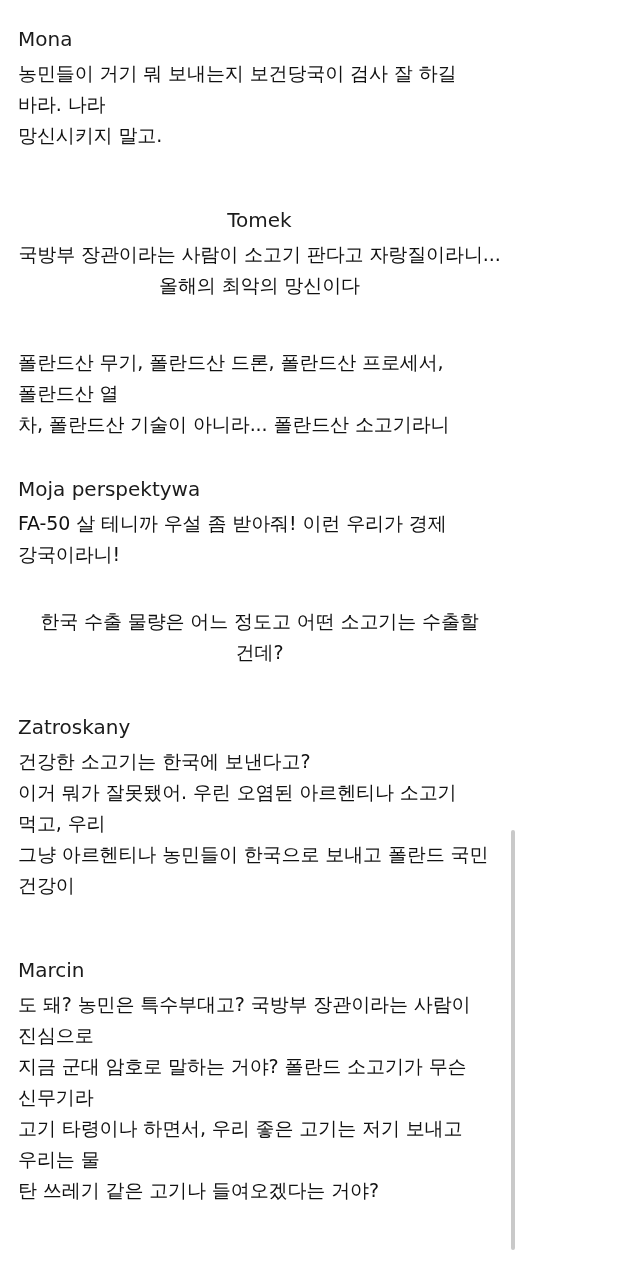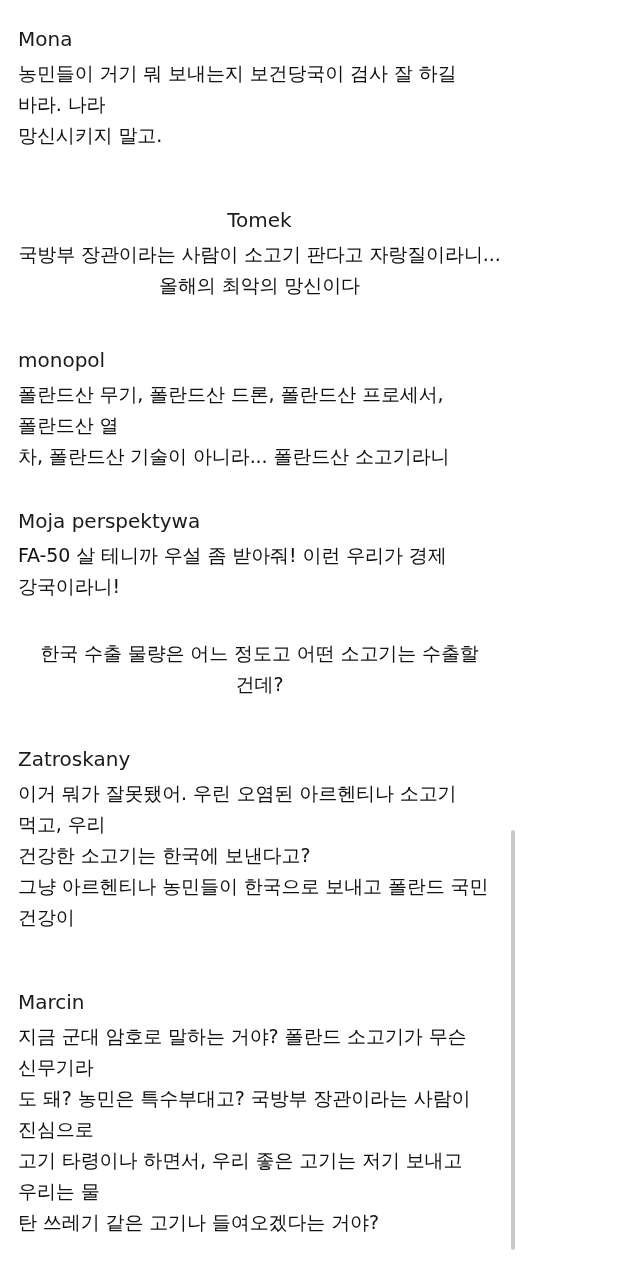--- a/index.html
+++ b/index.html
@@ -72,45 +72,44 @@
     <p class="body-line">망신시키지 말고.</p>
   </div>
 
   <div class="comment gap-md">
     <div class="author">Tomek</div>
     <p class="body-line">국방부 장관이라는 사람이 소고기 판다고 자랑질이라니...</p>
     <p class="body-line">올해의 최악의 망신이다</p>
   </div>
 
   <div class="comment gap-sm">
-    <div class="author">monopol</div>
     <p class="body-line">폴란드산 무기, 폴란드산 드론, 폴란드산 프로세서, 폴란드산 열</p>
     <p class="body-line">차, 폴란드산 기술이 아니라... 폴란드산 소고기라니</p>
   </div>
 
   <div class="comment gap-sm">
     <div class="author">Moja perspektywa</div>
     <p class="body-line">FA-50 살 테니까 우설 좀 받아줘! 이런 우리가 경제 강국이라니!</p>
   </div>
 
   <div class="comment gap-md">
     <p class="body-line">한국 수출 물량은 어느 정도고 어떤 소고기는 수출할 건데?</p>
   </div>
 
   <div class="comment gap-lg">
     <div class="author">Zatroskany</div>
+    <p class="body-line">건강한 소고기는 한국에 보낸다고?</p>
     <p class="body-line">이거 뭐가 잘못됐어. 우린 오염된 아르헨티나 소고기 먹고, 우리</p>
-    <p class="body-line">건강한 소고기는 한국에 보낸다고?</p>
     <p class="body-line">그냥 아르헨티나 농민들이 한국으로 보내고 폴란드 국민 건강이</p>
   </div>
 
   <div class="comment">
     <div class="author">Marcin</div>
+    <p class="body-line">도 돼? 농민은 특수부대고? 국방부 장관이라는 사람이 진심으로</p>
     <p class="body-line">지금 군대 암호로 말하는 거야? 폴란드 소고기가 무슨 신무기라</p>
-    <p class="body-line">도 돼? 농민은 특수부대고? 국방부 장관이라는 사람이 진심으로</p>
     <p class="body-line">고기 타령이나 하면서, 우리 좋은 고기는 저기 보내고 우리는 물</p>
     <p class="body-line">탄 쓰레기 같은 고기나 들여오겠다는 거야?</p>
   </div>
 
   <div class="scrollbar-track">
     <div class="scrollbar-thumb" id="scroll-thumb" style="top: 830px; height: 420px; background: rgb(201, 201, 201);"></div>
   </div>
 
 </div>
 

